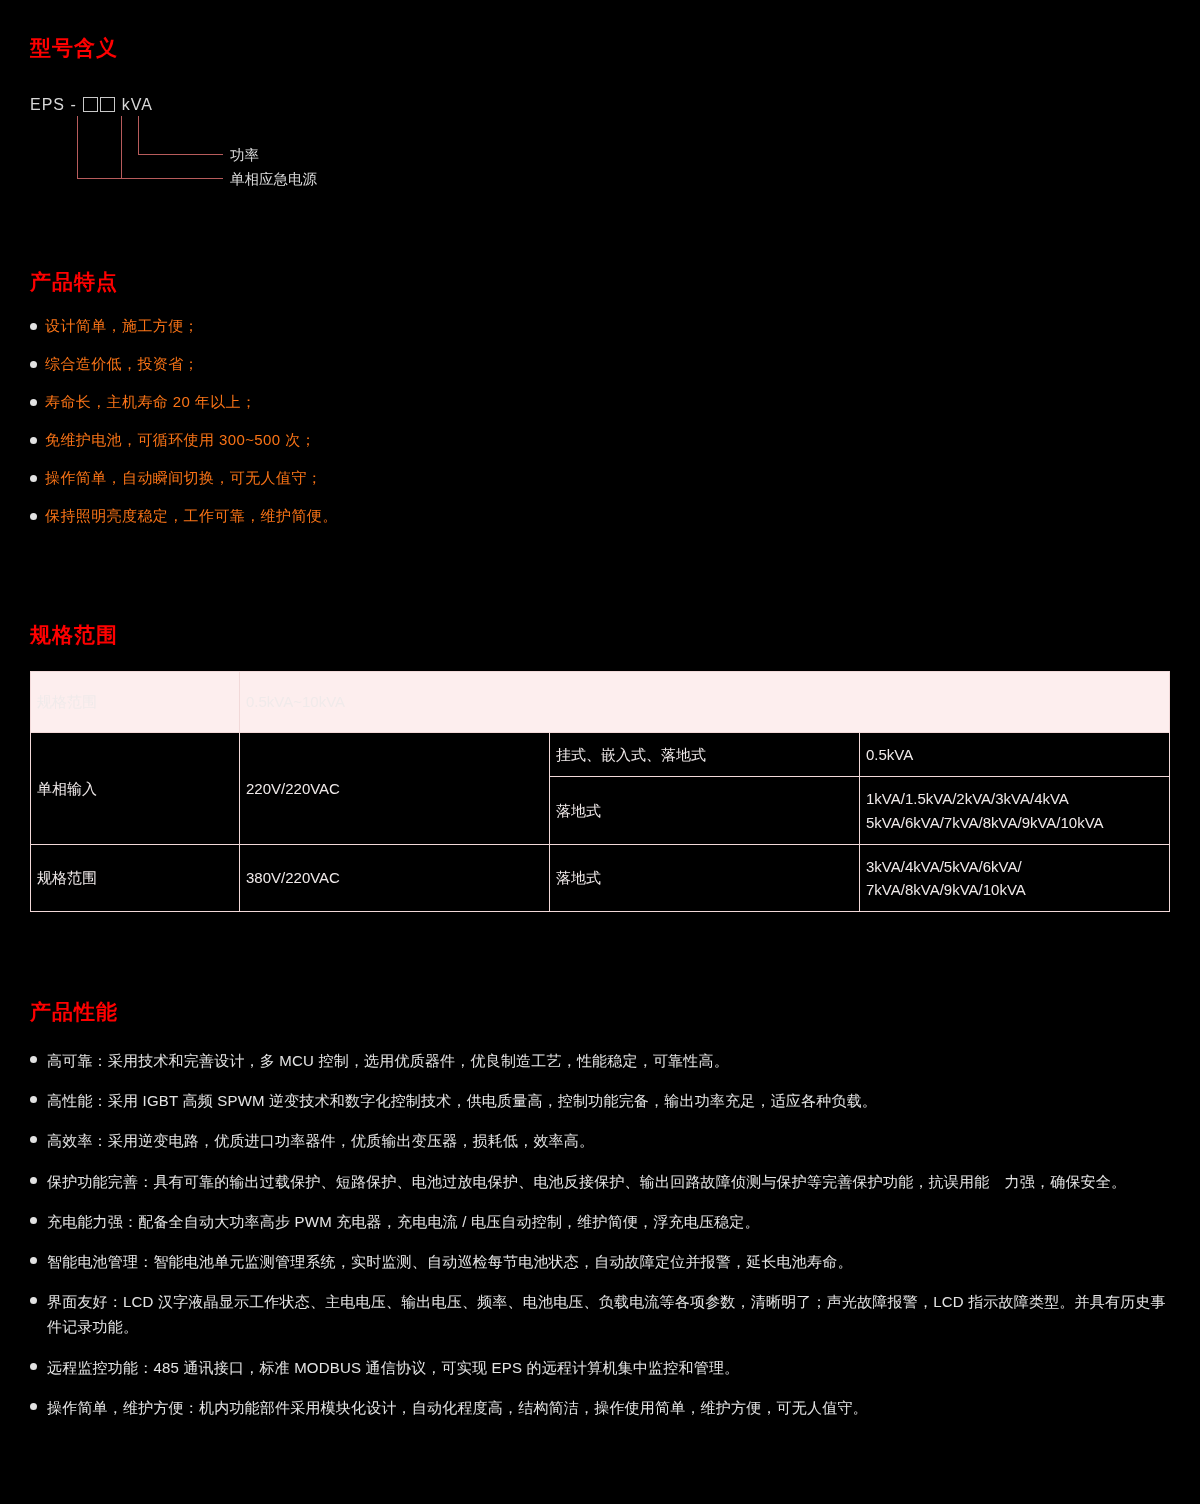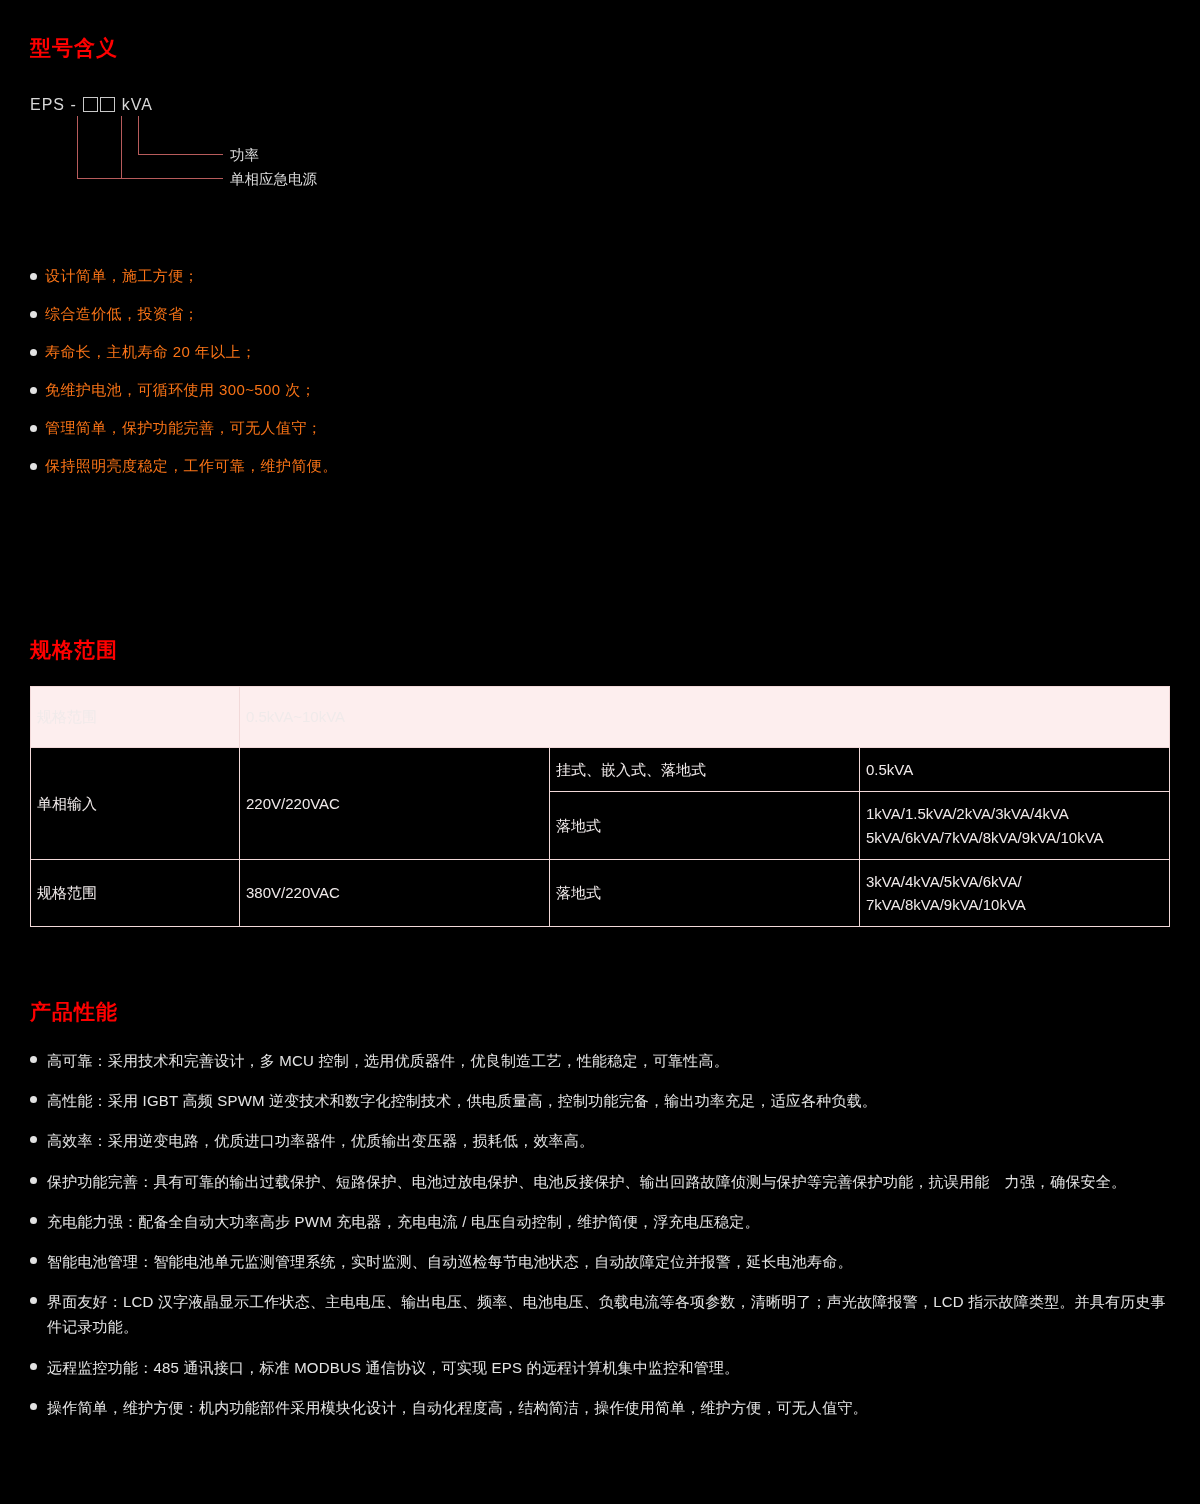--- a/index.html
+++ b/index.html
@@ -97,21 +97,21 @@
     margin-right: 8px;
     vertical-align: middle;
     position: relative;
     top: -1px;
   }
 
   
   .specs {
     position: absolute;
     left: 30px;
-    top: 636px;
+    top: 621px;
     width: 1140px;
   }
   .specs .section-title { display: block; margin-bottom: 22px; }
   table.spec-table {
     border-collapse: collapse;
     width: 1140px;
     table-layout: fixed;
   }
   table.spec-table td {
     border: 1px solid #f2d9d9;
@@ -181,35 +181,36 @@
       <div class="leader-label" style="left:200px; top:30px;">功率</div>
 
       <div class="vline" style="left:91px; top:0px; height:62px;"></div>
       <div class="vline" style="left:47px; top:0px; height:62px;"></div>
       <div class="hline" style="left:47px; top:62px; width:146px;"></div>
       <div class="leader-label" style="left:200px; top:54px;">单相应急电源</div>
     </div>
   </div>
 
   <div class="features">
+    <span class="section-title">产品特点</span>
 
     <div class="feat-item">
       <span class="bullet"></span><span>设计简单，施工方便；</span>
     </div>
     <div class="feat-item">
       <span class="bullet"></span><span>综合造价低，投资省；</span>
     </div>
     <div class="feat-item">
       <span class="bullet"></span><span>寿命长，主机寿命 20 年以上；</span>
     </div>
     <div class="feat-item">
       <span class="bullet"></span><span>免维护电池，可循环使用 300~500 次；</span>
     </div>
     <div class="feat-item">
-      <span class="bullet"></span><span>管理简单，保护功能完善，可无人值守；</span>
+      <span class="bullet"></span><span>操作简单，自动瞬间切换，可无人值守；</span>
     </div>
     <div class="feat-item">
       <span class="bullet"></span><span>保持照明亮度稳定，工作可靠，维护简便。</span>
     </div>
   </div>
 
   <div class="specs">
     <span class="section-title">规格范围</span>
 
     <table class="spec-table">

